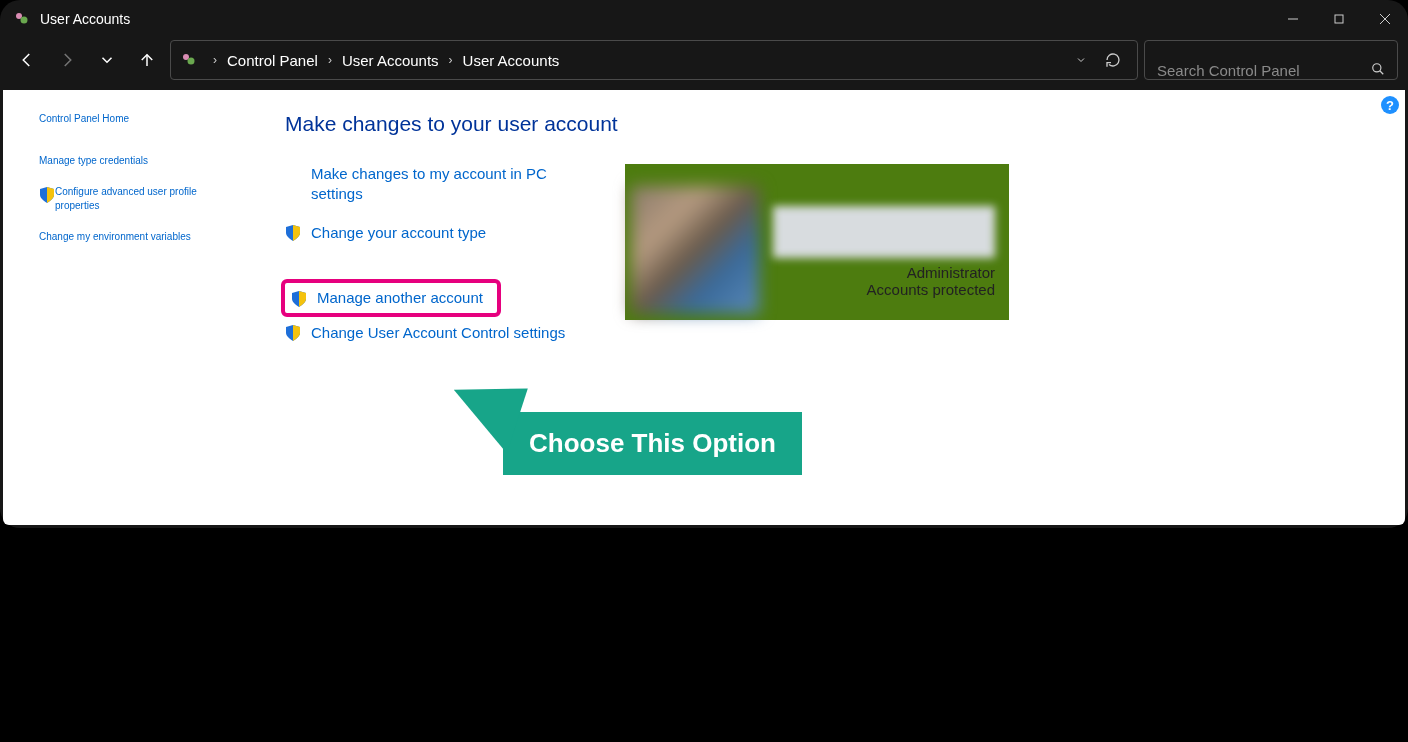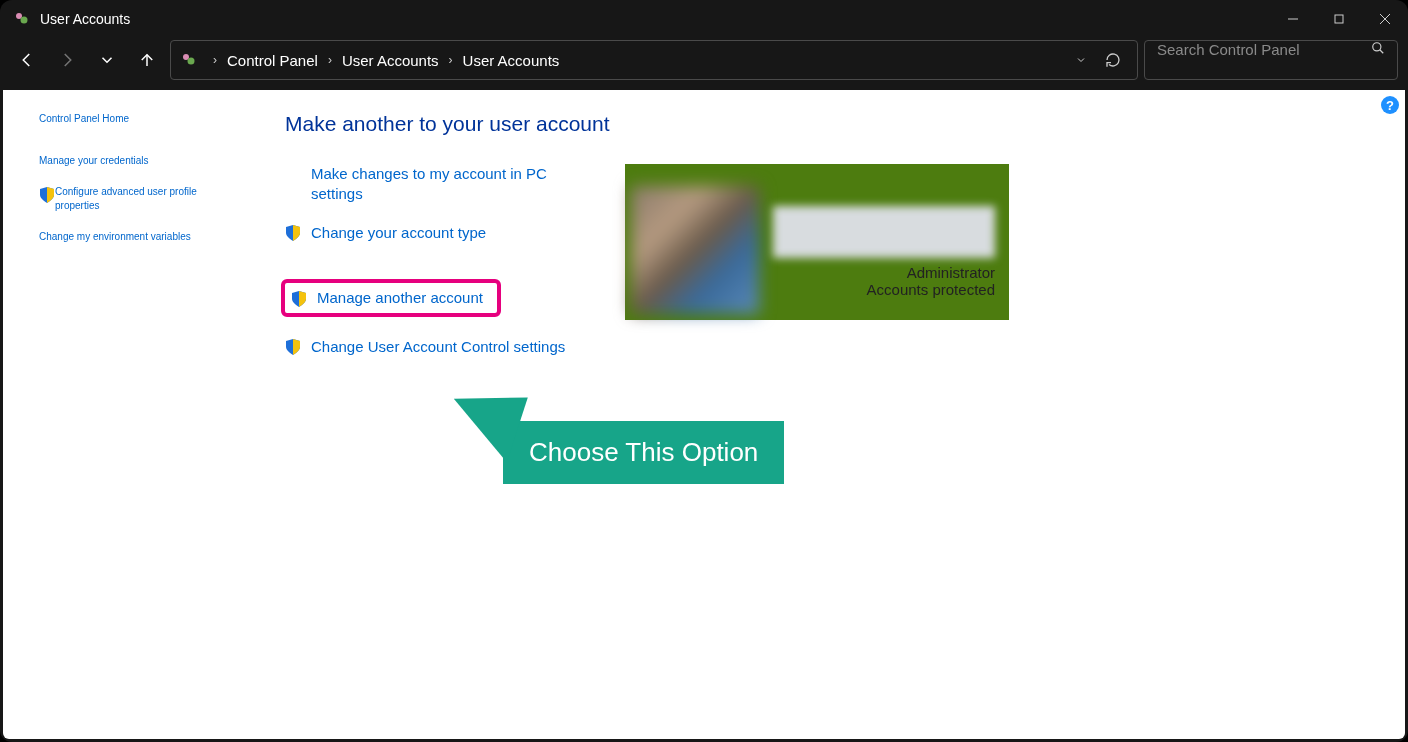--- a/index.html
+++ b/index.html
@@ -1,36 +1,36 @@
 <!DOCTYPE html>
 <html><head>
 <meta charset="utf-8">
 <style>
   * { box-sizing: border-box; margin: 0; padding: 0; }
   html, body { width: 1408px; height: 742px; font-family: "Segoe UI", Tahoma, sans-serif; background: #000; overflow: hidden; }
-  .window { width: 1408px; height: 742px; background: #171717; border-radius: 12px; display: flex; flex-direction: column; position: relative; }
+  .window { width: 1408px; height: 528px; background: #171717; border-radius: 20px; display: flex; flex-direction: column; position: relative; }
   
   
   .titlebar { height: 38px; display: flex; align-items: center; color: #fff; font-size: 14px; }
   .titlebar .icon-box { width: 16px; height: 16px; margin-left: 14px; margin-right: 10px; display:inline-flex; }
   .titlebar .title { flex: 1; }
   .win-controls { display: flex; height: 100%; }
   .win-btn { width: 46px; height: 100%; display: flex; align-items: center; justify-content: center; color: #ccc; }
   .win-btn svg { width: 10px; height: 10px; }
   
   
   .navbar { height: 52px; display: flex; align-items: center; padding: 0 10px 8px 10px; gap: 6px; }
   .nav-ico { width: 34px; height: 34px; display: flex; align-items: center; justify-content: center; color: #fff; }
   .nav-ico svg { width: 18px; height: 18px; }
   .addr { flex: 1; height: 40px; border: 1px solid #4a4a4a; border-radius: 4px; display: flex; align-items: center; padding: 0 10px; color: #fff; font-size: 15px; gap: 4px; }
   .addr .bc-icon { width:16px; height:16px; margin-right:6px; display:inline-flex;}
   .addr .sep { color: #ccc; margin: 0 6px; font-size: 12px;}
   .addr .spacer { flex: 1; }
   .addr .right-ico { width:28px; display:flex; justify-content:center; color:#ccc;}
-  .searchbox { width: 254px; height: 40px; border: 1px solid #4a4a4a; border-radius: 4px; display: flex; align-items: flex-start; padding: 0 12px; color: #8a8a8a; font-size: 15px; }
+  .searchbox { width: 254px; height: 40px; border: 1px solid #4a4a4a; border-radius: 4px; display: flex; align-items: flex-end; padding: 0 12px; color: #8a8a8a; font-size: 15px; }
   .searchbox input { background: transparent; border: none; outline: none; color: #fff; font-size: 15px; flex:1; }
   .searchbox input::placeholder { color: #8a8a8a; }
   .searchbox .sicon { color:#ccc; }
   
   
   .content { flex: 1; background: #ffffff; margin: 0 3px 3px 3px; border-radius: 0 0 6px 6px; position: relative; display: flex; }
   .help-badge { position: absolute; top: 6px; right: 6px; width: 18px; height: 18px; border-radius: 50%; background: #1e90ff; color: #fff; display:flex; align-items:center; justify-content:center; font-size:13px; font-weight:bold;}
   
   .sidebar { width: 258px; padding: 22px 18px 0 36px; font-size: 10px; }
   .sidebar a { display:block; color:#0066cc; text-decoration:none; margin-bottom: 18px; line-height:1.35; cursor:pointer; }
@@ -42,29 +42,29 @@
   .main h1 { color: #003399; font-size: 21px; font-weight: 400; margin-bottom: 28px; }
   
   .body-row { display: flex; gap: 40px; align-items:flex-start; }
   .links-col { width: 300px; }
   .link-item { display:flex; align-items:flex-start; gap:10px; margin-bottom: 18px; }
   .link-item.indent { margin-left: 26px; }
   .link-item a { color:#0066cc; font-size:15px; text-decoration:none; line-height:1.35; cursor:pointer; }
   .link-item.noshield a { margin-left:0;}
   .shield { width:16px; height:16px; flex-shrink:0; margin-top:2px; }
   
-  .highlight-box { border: 4px solid #e6007e; border-radius: 6px; padding: 6px 14px 6px 6px; display:inline-flex; align-items:center; gap:10px; margin-bottom:20px; margin-left:-4px;}
+  .highlight-box { border: 4px solid #e6007e; border-radius: 6px; padding: 6px 14px 6px 6px; display:inline-flex; align-items:center; gap:10px; margin-bottom:6px; margin-left:-4px;}
   
   .account-card { width: 384px; background: #4d7c0f; padding: 22px 14px 6px 6px; display:flex; gap:14px;text-align:right; }
   .avatar { width: 128px; height: 128px; background: linear-gradient(135deg, #8a7a6a 0%, #b59a80 30%, #6a5a4a 50%, #3a6a9a 70%, #5a8aba 100%); filter: blur(8px); }
   .acct-info { flex:1; padding-top: 20px; font-size:15px; color:#222; }
   .acct-name { width: 222px; height: 52px; background: #d8dcdf; margin-bottom:6px; filter: blur(4px);}
   
   
-  .callout-wrap { position:absolute; top: 331px; left: 500px; }
+  .callout-wrap { position:absolute; top: 322px; left: 500px; font-weight: bold; }
   .callout { background: #17a589; color:#fff; font-size: 26px; padding: 16px 26px; position:relative; }
   .callout::before {
     content:""; position:absolute; left:-54px; top:-36px;
     width:0; height:0;
     border-right: 70px solid #17a589;
     border-top: 24px solid transparent;
     border-bottom: 44px solid transparent;
     transform: rotate(18deg);
   }
 </style>
@@ -157,33 +157,33 @@
           </svg></span>
     </div>
   </div>
 
   <div class="content">
     <div class="help-badge">?</div>
 
     <div class="sidebar">
       <a class="home">Control Panel Home</a>
       <div style="height:10px"></div>
-      <a>Manage your credentials</a>
+      <a>Manage type credentials</a>
       <div class="row">
         <span class="shield"><svg viewBox="0 0 16 16">
               <path d="M8 0 L15 2 V8 C15 12 8 16 8 16 C8 16 1 12 1 8 V2 Z" fill="#1e6fd9"></path>
               <path d="M8 0 L15 2 V8 C15 12 8 16 8 16 V0 Z" fill="#f4c20d"></path>
             </svg></span>
         <a>Configure advanced user profile properties</a>
       </div>
       <a>Change my environment variables</a>
     </div>
 
     <div class="main">
-      <h1>Make another to your user account</h1>
+      <h1>Make changes to your user account</h1>
 
       <div class="body-row">
         <div class="links-col">
           <div class="link-item indent noshield">
             <a>Make changes to my account in PC settings</a>
           </div>
           <div class="link-item">
             <span class="shield"><svg viewBox="0 0 16 16">
                   <path d="M8 0 L15 2 V8 C15 12 8 16 8 16 C8 16 1 12 1 8 V2 Z" fill="#1e6fd9"></path>
                   <path d="M8 0 L15 2 V8 C15 12 8 16 8 16 V0 Z" fill="#f4c20d"></path>

